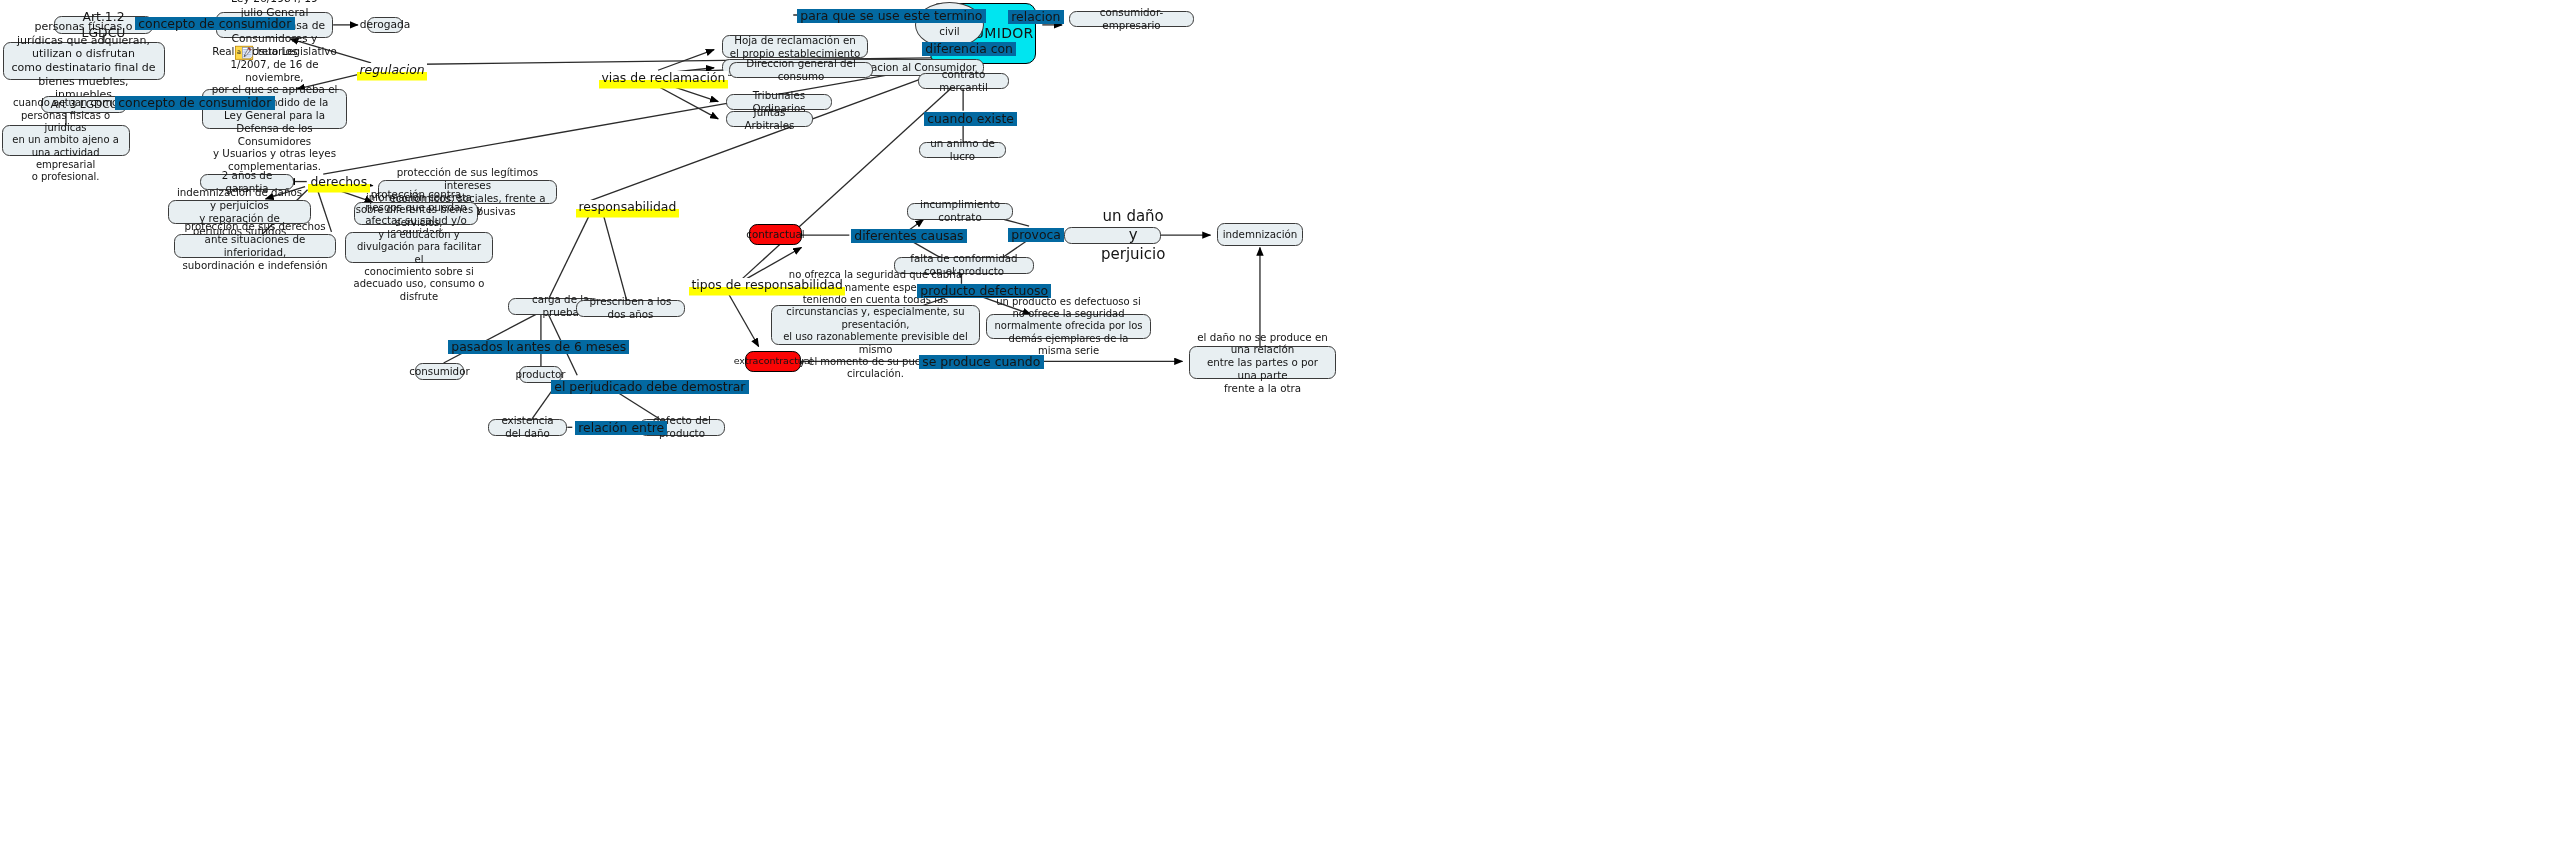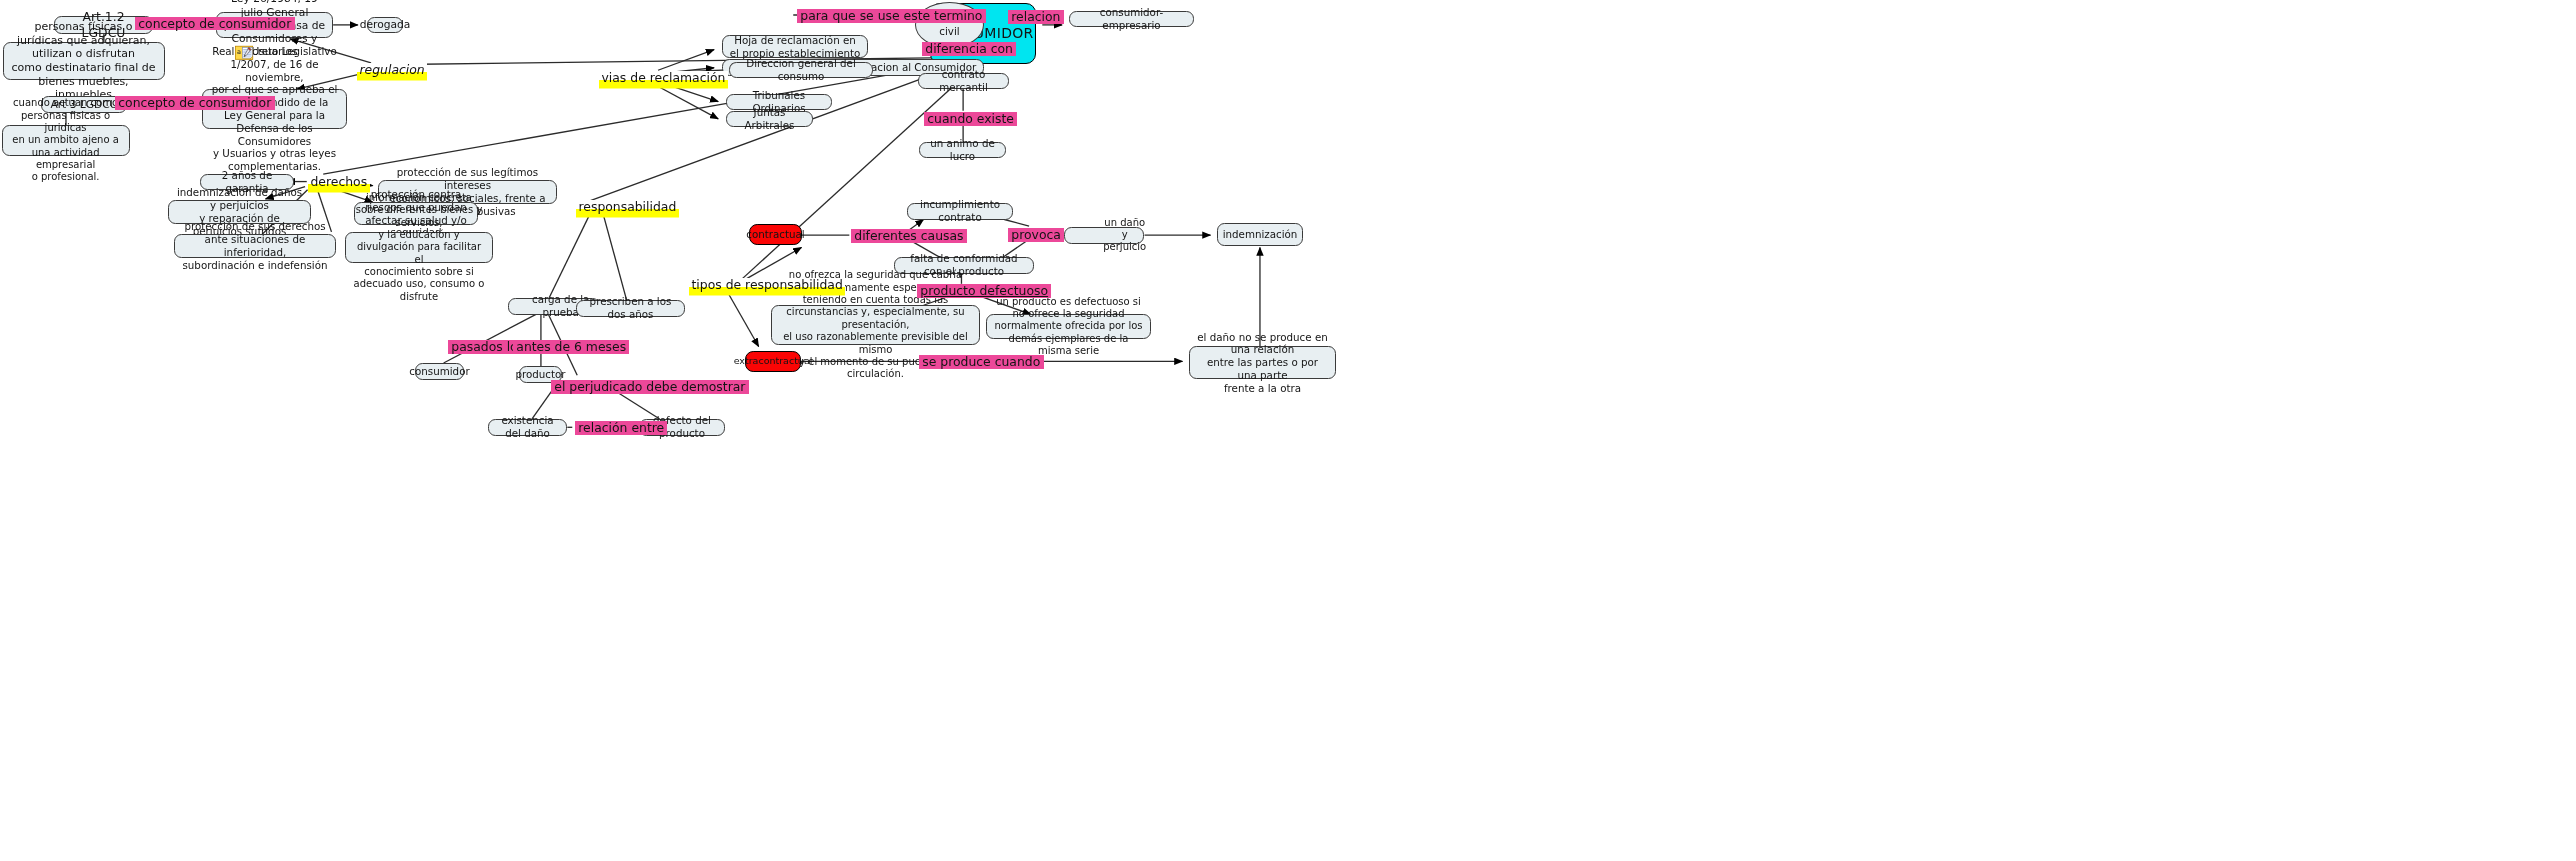--- a/index.html
+++ b/index.html
@@ -35,21 +35,21 @@
     border-radius:8.2px;
     font-size:12.4px;
   }
   .node.ellipse{
     border-radius:50%;
   }
   .edge-label{
     position:absolute;
     font-size:12.4px;
     color:#141414;
-    background:#ec4899;
+    background:#0369a1;
     padding:0 3.3px;
     white-space:nowrap;
     line-height:1.1;
   }
   .edge-label.hl{
     background:transparent;
     padding:0;
   }
   .edge-label.hl .txt{
     background:linear-gradient(to bottom,#ffffff 0,#ffffff 62%,#ffff00 62%,#ffff00 100%);
@@ -216,21 +216,21 @@
   <div class="node red" style="left:745px;top:351px;width:56px;height:20.6px;font-size:9.5px;">extracontractual</div>
 
   <div class="node" style="left:907px;top:203px;width:106px;height:16.5px;font-size:10.3px;">incumplimiento contrato</div>
   <div class="node" style="left:894px;top:257px;width:140px;height:16.5px;font-size:10.3px;">falta de conformidad con el producto</div>
   <div class="node" style="left:771px;top:305px;width:209px;height:40px;font-size:10px;">no ofrezca la seguridad que cabría legítimamente esperar,
 teniendo en cuenta todas las circunstancias y, especialmente, su presentación,
 el uso razonablemente previsible del mismo
 y el momento de su puesta en circulación.</div>
   <div class="node" style="left:986px;top:314px;width:165px;height:25px;font-size:10px;">un producto es defectuoso si no ofrece la seguridad
 normalmente ofrecida por los demás ejemplares de la misma serie</div>
-  <div class="node" style="left:1064px;top:227px;width:80px;height:16.5px;font-size:10px;padding-left:48px;">un daño y perjuicio</div>
+  <div class="node" style="left:1064px;top:227px;width:97px;height:16.5px;font-size:15px;padding-left:48px;">un daño y perjuicio</div>
   <div class="node" style="left:1217px;top:223px;width:86px;height:23px;font-size:10.3px;">indemnización</div>
   <div class="node" style="left:1189px;top:346px;width:147px;height:33px;font-size:10.3px;">el daño no se produce en una relación
 entre las partes o por una parte
 frente a la otra</div>
 
   <div class="edge-label" style="left:135px;top:16.5px;">concepto de consumidor</div>
   <div class="edge-label" style="left:115px;top:96px;">concepto de consumidor</div>
   <div class="edge-label hl" style="left:357px;top:63px;font-style:italic;"><span class="txt">regulacion</span></div>
   <div class="edge-label hl" style="left:599px;top:71px;"><span class="txt">vias de reclamación</span></div>
   <div class="edge-label" style="left:797px;top:9px;">para que se use este termino</div>

